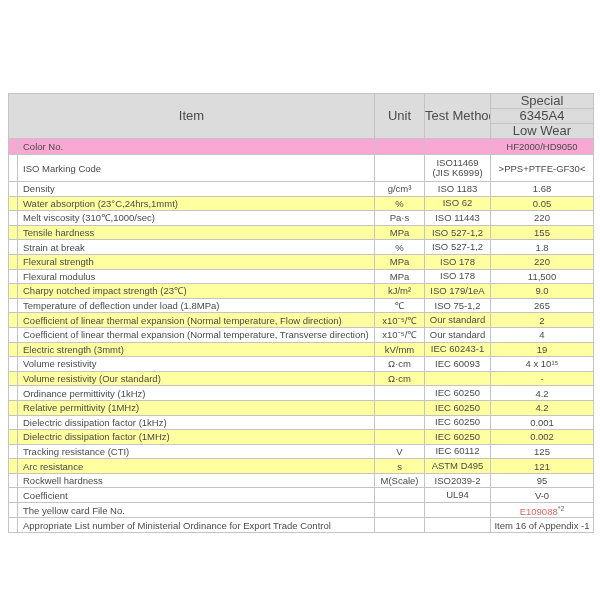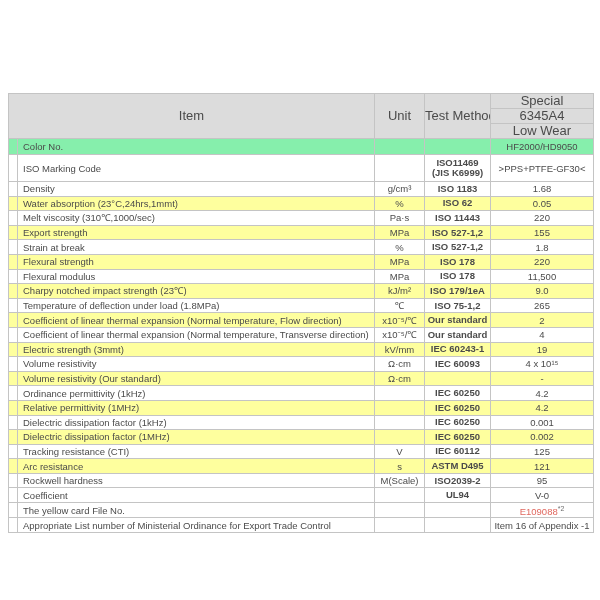--- a/index.html
+++ b/index.html
@@ -16,25 +16,25 @@
     border:1px solid #c4c4c4; padding:0; margin:0;
     font-weight:normal; overflow:hidden; white-space:nowrap;
     vertical-align:middle;
   }
   thead th {
     background:#dcdcdc; text-align:center; height:14px;
     font-size:13px; line-height:14px;
   }
   tbody td { text-align:center; height:13.6px; line-height:11px; background:#ffffff; }
   tbody td.item { text-align:left; padding-left:5px; }
-  tbody tr.g td { background:#86efac; height:15px; }
+  tbody tr.g td { background:#f9a8d4; height:15px; }
   tbody tr.y td { background:#feff9e; }
   tbody tr.tall td { height:26px; }
   tbody td.idx { background:#ffffff; }
-  td.method { white-space:pre-line; line-height:10px;font-weight:bold; }
+  td.method { white-space:pre-line; line-height:10px; }
   .red { color:#e0685f; }
   sup.fn { color:#6e6e6e; font-size:7px; }
 </style>
 </head>
 <body>
 
 <div class="stage">
   <table class="props">
     <colgroup>
       <col style="width:9px">
@@ -89,21 +89,21 @@
         </tr>
         <tr class="w">
           <td class="idx"></td>
           <td class="item">Melt viscosity (310℃,1000/sec)</td>
           <td class="unit">Pa·s</td>
           <td class="method">ISO 11443</td>
           <td class="value"><span>220</span></td>
         </tr>
         <tr class="y">
           <td class="idx"></td>
-          <td class="item">Export strength</td>
+          <td class="item">Tensile hardness</td>
           <td class="unit">MPa</td>
           <td class="method">ISO 527-1,2</td>
           <td class="value"><span>155</span></td>
         </tr>
         <tr class="w">
           <td class="idx"></td>
           <td class="item">Strain at break</td>
           <td class="unit">%</td>
           <td class="method">ISO 527-1,2</td>
           <td class="value"><span>1.8</span></td>

